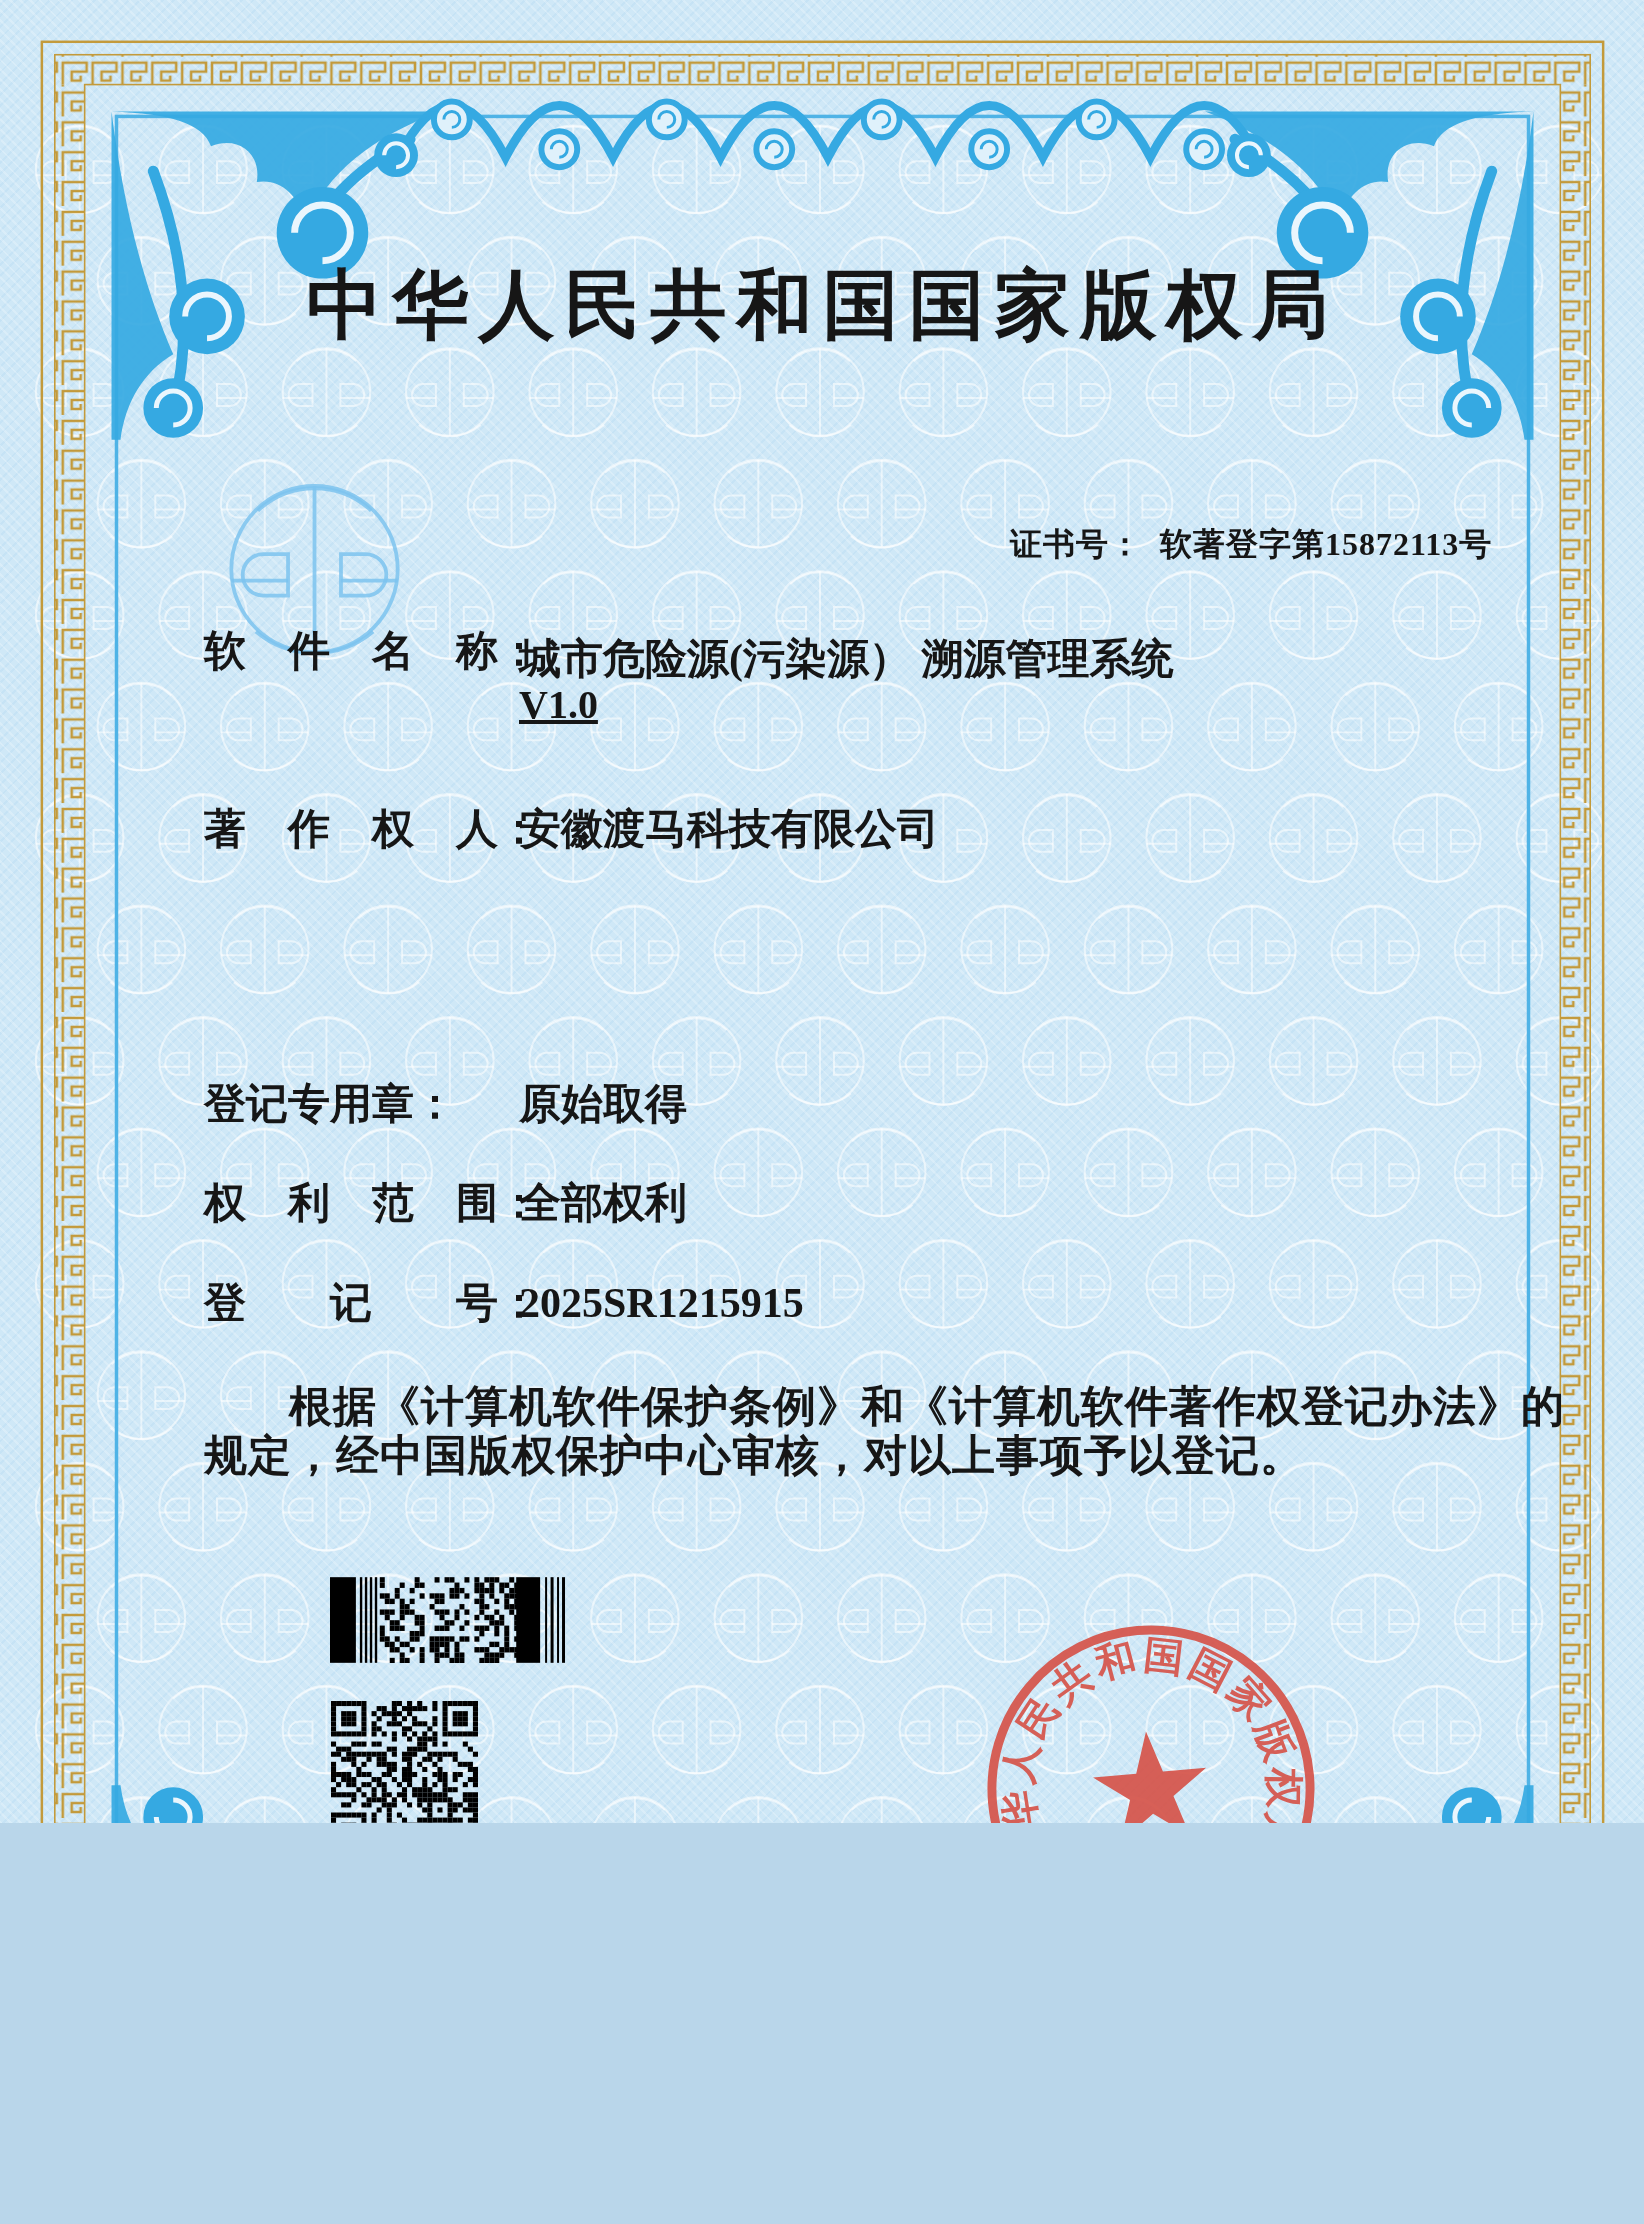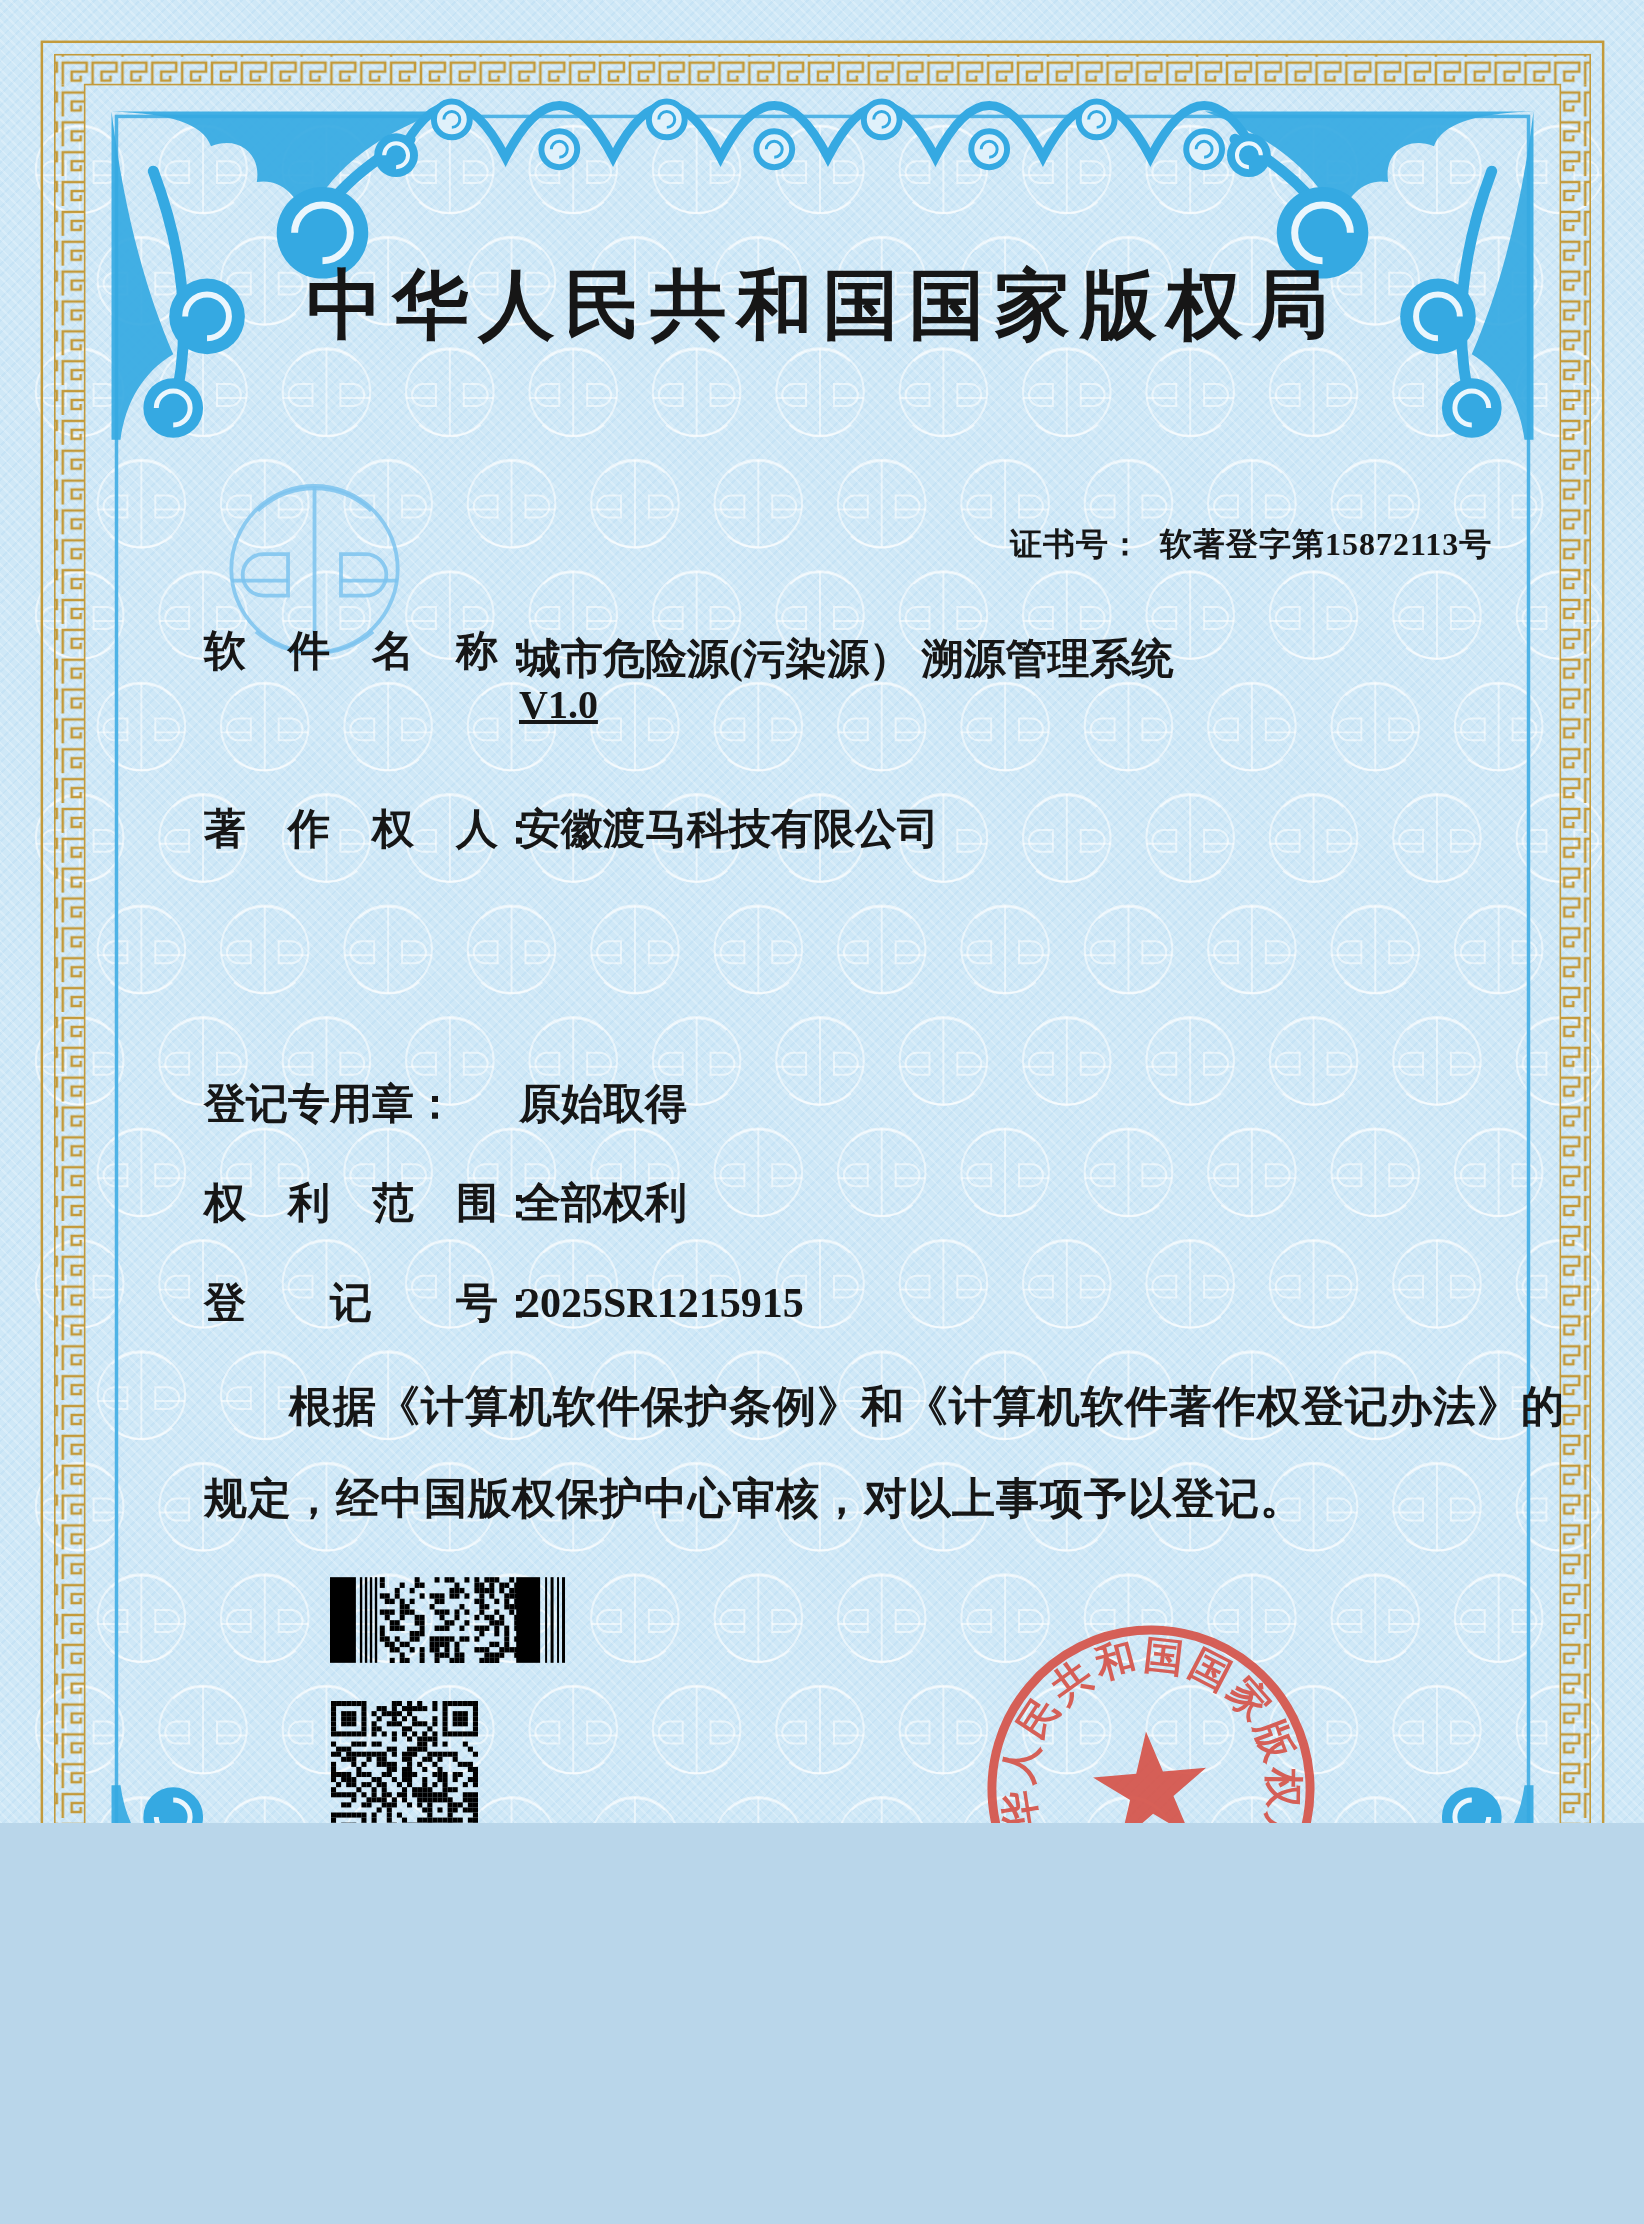--- a/index.html
+++ b/index.html
@@ -376,21 +376,21 @@
   <div class="t rowlabel" style="left:204px;top:1083px;">登记专用章：</div>
   <div class="t rowvalue" style="left:519px;top:1083px;">原始取得</div>
 
   <div class="t rowlabel" style="left:204px;top:1182px;">权　利　范　围：</div>
   <div class="t rowvalue" style="left:519px;top:1182px;">全部权利</div>
 
   <div class="t rowlabel" style="left:204px;top:1282px;">登　　记　　号：</div>
   <div class="t rowvalue" style="left:519px;top:1282px;">2025SR1215915</div>
 
   <div class="t statement" style="left:289px;top:1385px;">根据《计算机软件保护条例》和《计算机软件著作权登记办法》的</div>
-  <div class="t statement" style="left:204px;top:1477px;">规定，经中国版权保护中心审核，对以上事项予以登记。</div>
+  <div class="t statement" style="left:204px;top:1434px;">规定，经中国版权保护中心审核，对以上事项予以登记。</div>
 
   <div id="barcodeHost" style="position:absolute;left:330px;top:1577px;"><svg width="239" height="86" viewBox="0 0 240 86">
         <rect x="0" y="0" width="26" height="86" fill="#000"></rect>
         <rect x="30" y="0" width="2.4" height="86" fill="#000"></rect>
         <rect x="35" y="0" width="2.4" height="86" fill="#000"></rect>
         <rect x="40" y="0" width="2.4" height="86" fill="#000"></rect>
         <rect x="45" y="0" width="2.4" height="86" fill="#000"></rect>
         <rect x="50" y="0.0" width="5" height="5.4" fill="#000"></rect>
         <rect x="50" y="5.4" width="5" height="5.4" fill="#000"></rect>
         <rect x="50" y="16.2" width="5" height="5.4" fill="#000"></rect>

